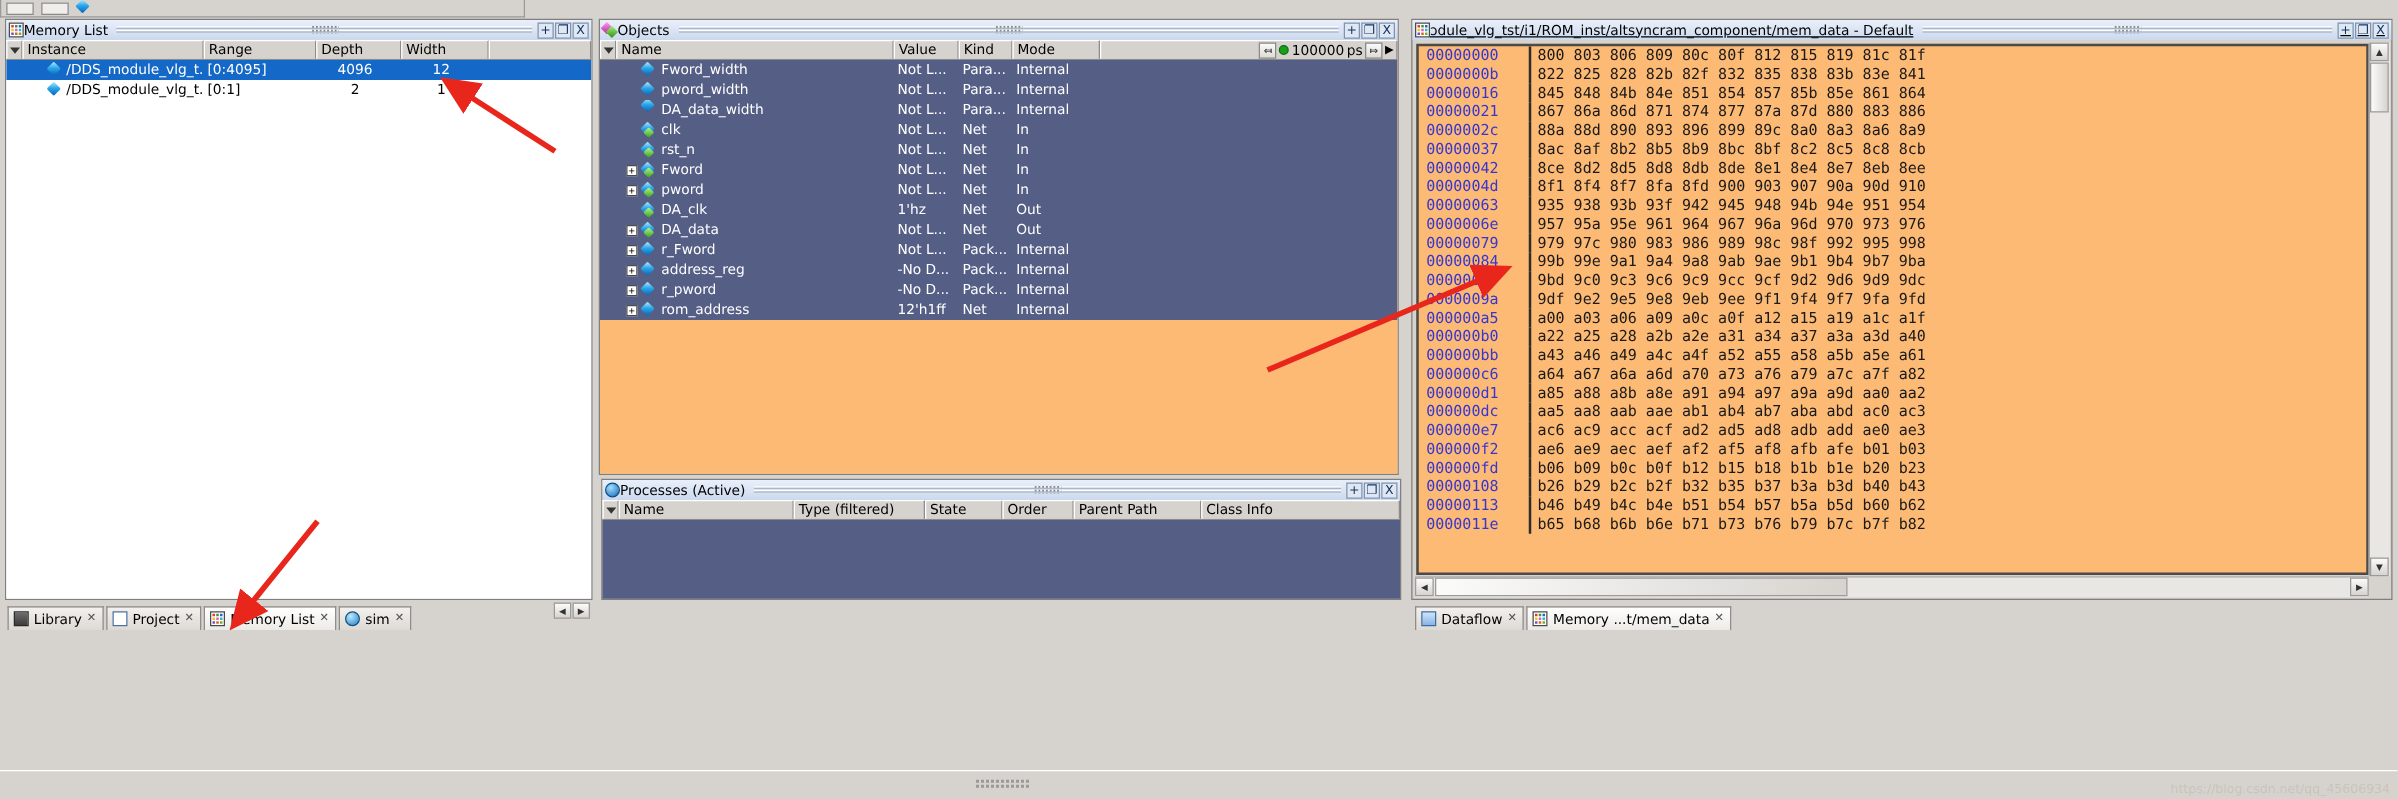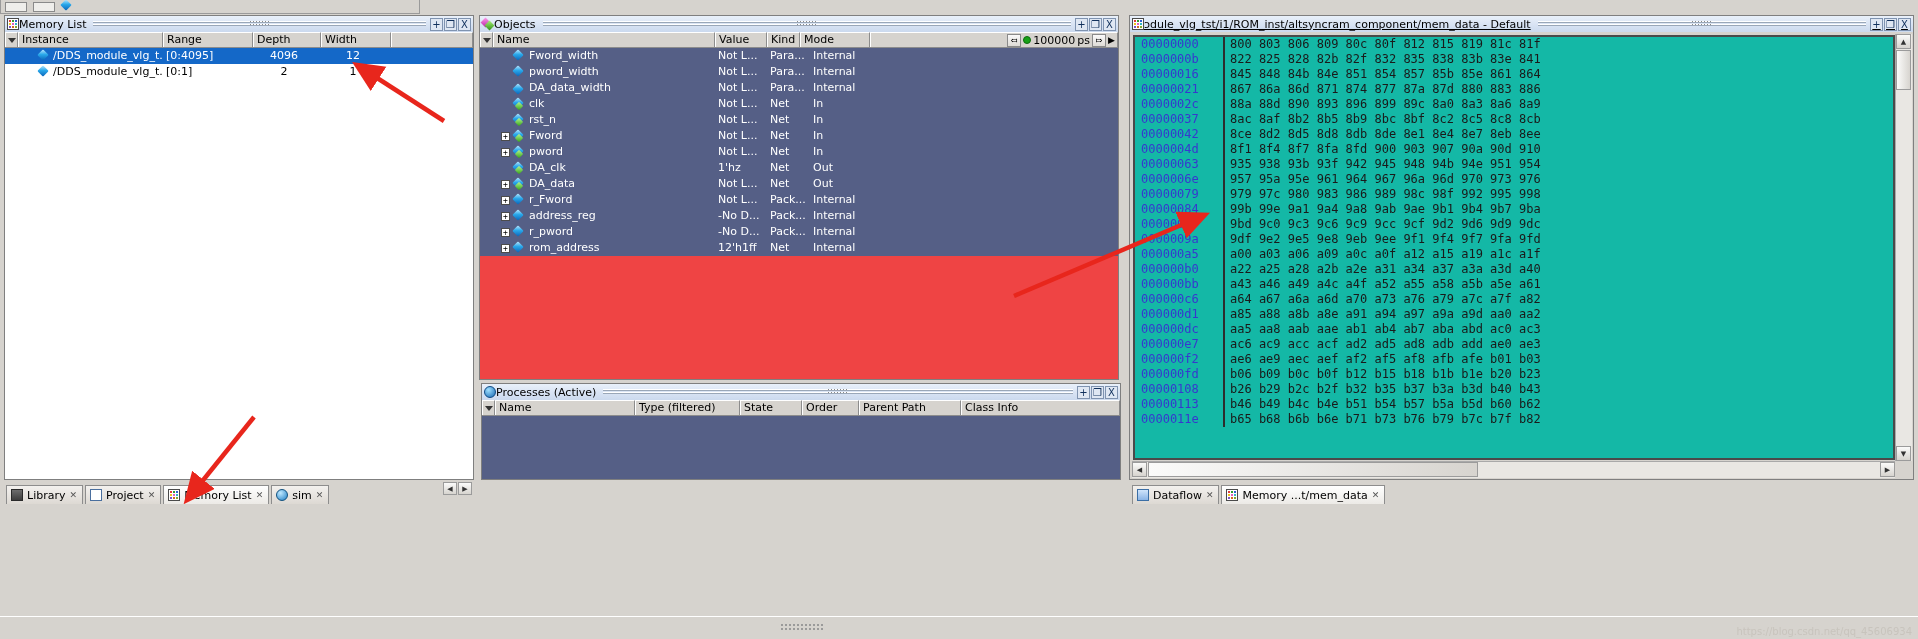--- a/index.html
+++ b/index.html
@@ -76,31 +76,31 @@
     margin-right:3px;flex:none;font-family:"DejaVu Sans Mono","Liberation Mono",monospace;
   }
 
   
   #memlist-win{left:4px;top:15px;width:470px;height:465px;background:#d6d3ce;}
   #memlist-body{top:32px;bottom:0;background:#fff;}
   #memlist-body .row.sel{background:#1468c8;color:#fff;}
 
   
   #objects-win{left:479px;top:15px;width:640px;height:365px;}
-  #objects-body{top:32px;bottom:0;background:#ef4444;}
+  #objects-body{top:32px;bottom:0;background:#fdba74;}
   #objects-body .objrow{background:#555f86;color:#fff;}
 
   
   #proc-win{left:481px;top:383px;width:640px;height:97px;}
   #proc-body{top:32px;bottom:0;background:#555f86;}
 
   
   #memdata-win{left:1129px;top:15px;width:785px;height:465px;text-decoration:underline;}
   #memdata-inner{
-    position:absolute;left:3px;top:19px;right:18px;bottom:19px;background:#14b8a6;
+    position:absolute;left:3px;top:19px;right:18px;bottom:19px;background:#fdba74;
     border:2px solid #4a4a4a;box-sizing:border-box;overflow:hidden;
   }
   .mrow{display:flex;height:15px;line-height:15px;font-family:"DejaVu Sans Mono","Liberation Mono",monospace;font-size:12px;}
   .maddr{width:88px;color:#3737cf;padding-left:6px;box-sizing:border-box;white-space:nowrap;}
   .msep{width:2px;background:#2d2d2d;margin-right:5px;flex:none;}
   .mdata{color:#1a1a1a;white-space:pre;letter-spacing:0px;}
 
   
   .vsb{position:absolute;width:16px;background:#e9e7e3;border-left:1px solid #a9a9a9;}
   .hsb{position:absolute;height:16px;background:#e9e7e3;border-top:1px solid #a9a9a9;}
@@ -263,21 +263,21 @@
         <span class="tbtn">+</span>
         <span class="tbtn">❐</span>
         <span class="tbtn">X</span>
       </span>
     </div>
 
     <div class="colhdr" style="position:relative">
       <div class="ch sortmark" style="width:13px;padding:0"></div>
       <div class="ch" style="width:222px">Name</div>
       <div class="ch" style="width:52px">Value</div>
-      <div class="ch" style="width:33px">Kind</div>
+      <div class="ch" style="width:43px">Kind</div>
       <div class="ch" style="width:70px">Mode</div>
       <div class="ch" style="flex:1"></div>
     </div>
 
     <div class="nowbar">
       <span class="nowbtn">⤆</span>
       <span class="greendot"></span>
       <span>100000</span>
       <span>ps</span>
       <span class="nowbtn">⤇</span>
@@ -302,21 +302,21 @@
             <span style="width: 12px; flex: 0 0 auto;"></span>
             <span class="dia" style="margin-right: 5px;"></span>
             <span>pword_width</span>
           </div>
           <div class="cell" style="width: 52px;">Not L...</div>
           <div class="cell" style="width: 43px;">Para...</div>
           <div class="cell" style="width: 70px;">Internal</div>
         </div>
         <div class="row objrow">
           <div class="cell" style="width: 13px;"></div>
-          <div class="cell" style="width: 222px; display: flex; align-items: flex-end; padding-left: 8px;">
+          <div class="cell" style="width: 222px; display: flex; align-items: flex-start; padding-left: 8px;">
             <span style="width: 12px; flex: 0 0 auto;"></span>
             <span class="dia" style="margin-right: 5px;"></span>
             <span>DA_data_width</span>
           </div>
           <div class="cell" style="width: 52px;">Not L...</div>
           <div class="cell" style="width: 43px;">Para...</div>
           <div class="cell" style="width: 70px;">Internal</div>
         </div>
         <div class="row objrow">
           <div class="cell" style="width: 13px;"></div>

